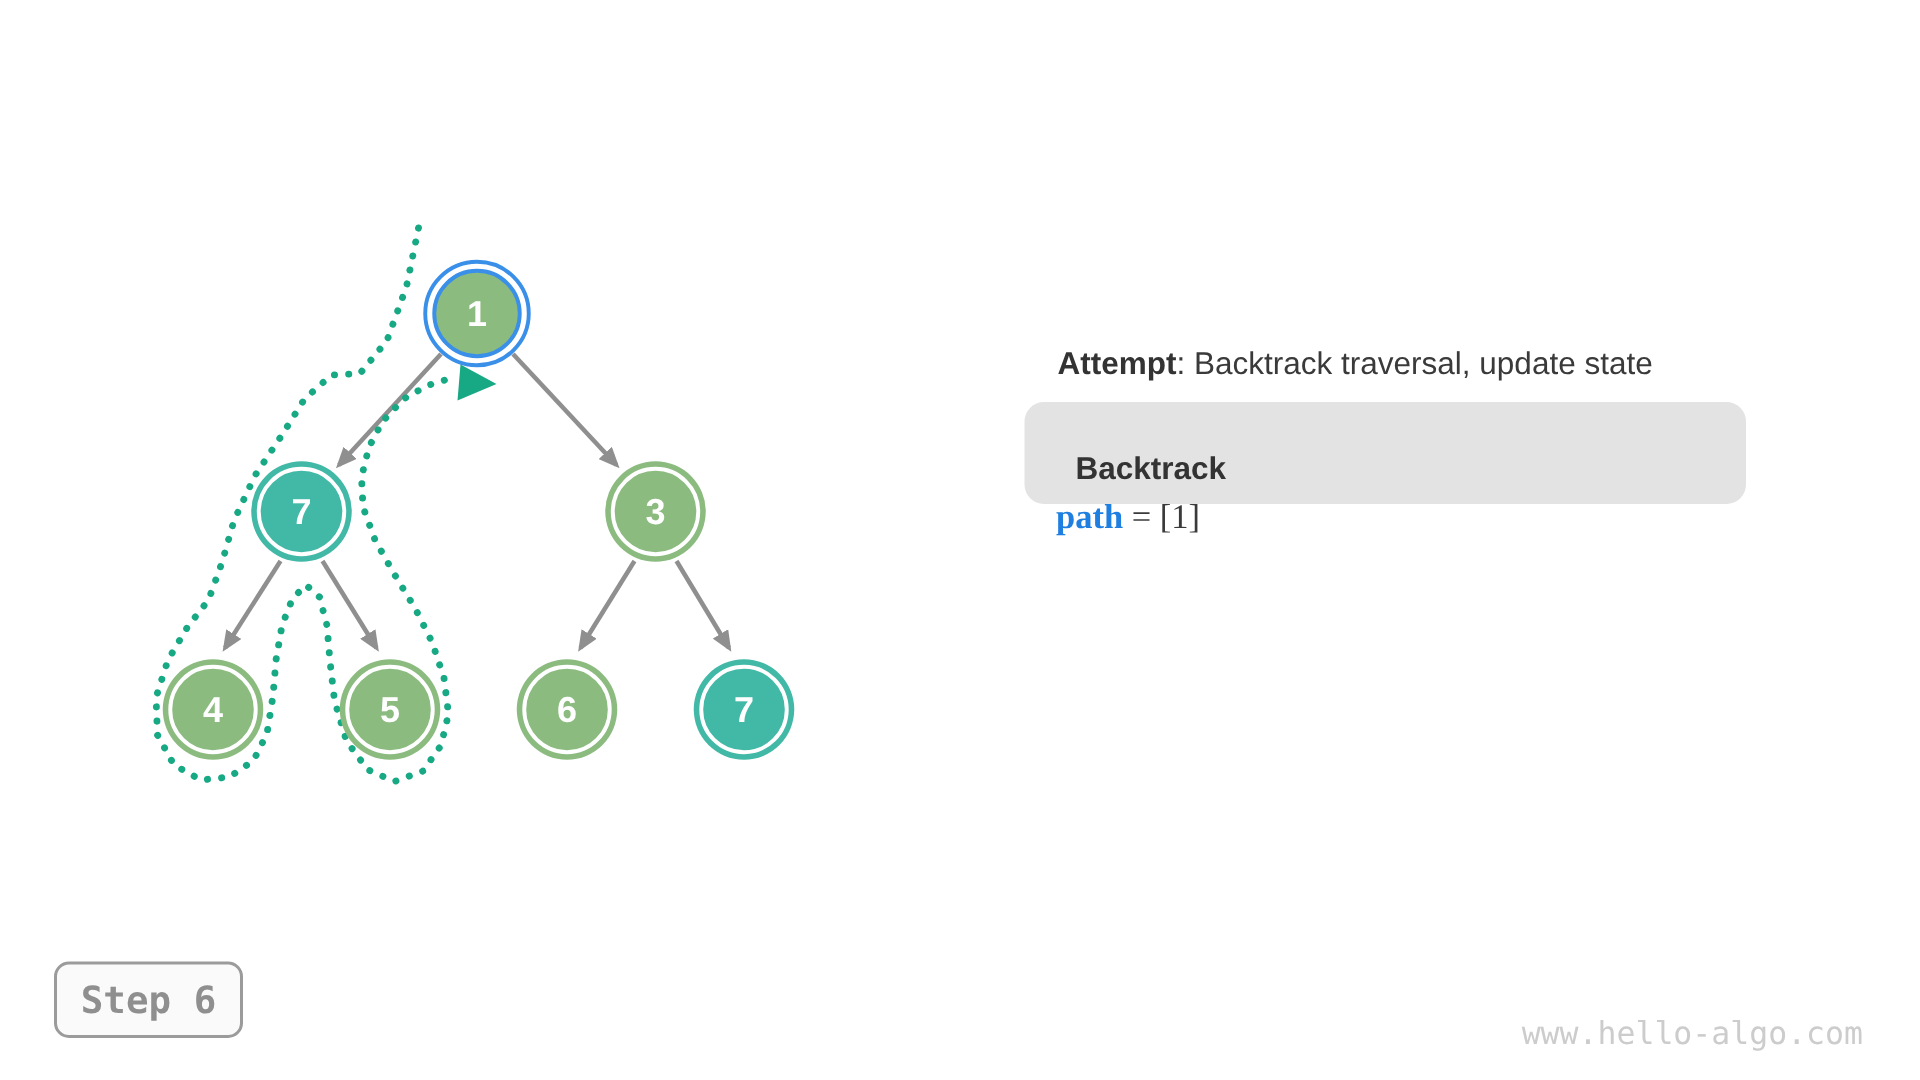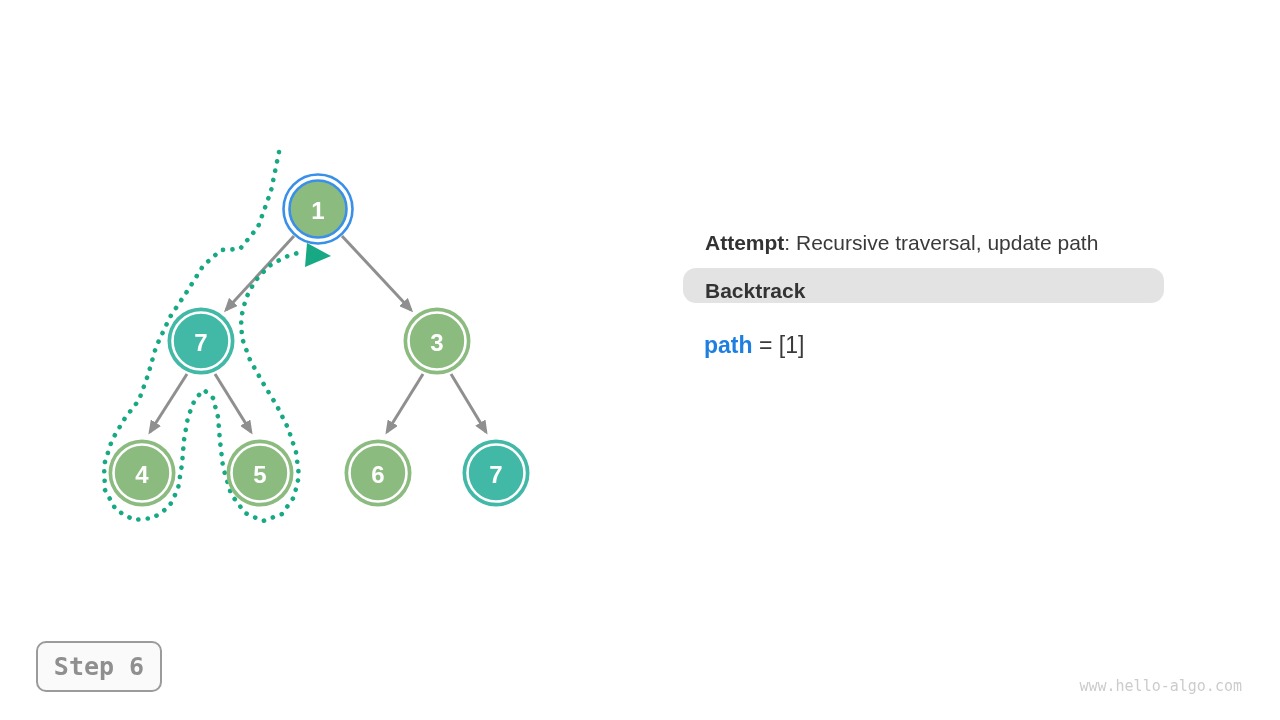--- a/index.html
+++ b/index.html
@@ -27,45 +27,45 @@
   .active-outer{fill:#ffffff;stroke:var(--active-ring);stroke-width:2.6;}
   .active-fill{stroke:var(--active-ring);stroke-width:2.6;}
 
   
   .legend-line{
     position:absolute;left:705px;top:231px;font-size:21px;color:var(--text-dark);
     white-space:nowrap;
   }
   .legend-line b,.badge b{font-weight:bold;color:#333333;margin-top:33px;}
   .badge{
-    position:absolute;left:683px;top:268px;width:481px;height:35px;
-    box-sizing:border-box;padding:0 16px 0 22px;border-radius:13px;
-    background:var(--badge-bg);display:flex;align-items:flex-end;
+    position:absolute;left:683px;top:268px;width:481px;height:68px;
+    box-sizing:border-box;padding:0 16px 0 34px;border-radius:13px;
+    background:var(--badge-bg);display:flex;align-items:flex-start;
     font-size:21px;color:var(--text-dark);white-space:nowrap;
   }
   .code-line{
-    position:absolute;left:704px;font-family:Liberation Sans, sans-serif;
+    position:absolute;left:704px;font-family:Liberation Serif, serif;
     font-size:23px;color:var(--text-dark);white-space:nowrap;line-height:26px;
   }
   .code-path{top:332px;}
   .code-res{top:452px;}
   .kw-blue{color:var(--kw-blue);font-weight:bold;}
   .kw-teal{color:var(--kw-teal);font-weight:bold;}
 
   
   .step-box{
     position:absolute;left:36px;top:641px;width:126px;height:51px;
     box-sizing:border-box;border:2px solid #9b9b9b;border-radius:10px;
     background:#fafafa;display:flex;align-items:center;justify-content:center;
     font-family:"DejaVu Sans Mono",monospace;font-size:25px;font-weight:bold;
     color:var(--step-text);
   }
   .watermark{
     position:absolute;right:38px;top:677px;
-    font-family:"DejaVu Sans Mono",monospace;font-size:15px;
+    font-family:"DejaVu Sans Mono",monospace;font-size:21px;
     color:var(--watermark-text);white-space:nowrap;
   }
 </style>
 </head>
 <body>
 
 <div class="stage">
 
   <svg class="tree-svg" width="640" height="600" viewBox="0 0 640 600">
     <defs>
@@ -130,21 +130,21 @@
       <text class="node-num" x="378" y="474">6</text>
     </g>
 
     <g>
       <circle class="n-teal" cx="496" cy="473" r="33.5"></circle>
       <circle class="inner-ring" cx="496" cy="473" r="28.5"></circle>
       <text class="node-num" x="496" y="474">7</text>
     </g>
   </svg>
 
-  <div class="legend-line"><b>Attempt</b><span>: Recursive traversal, update path</span></div>
+  <div class="legend-line"><b>Attempt</b><span>: Backtrack traversal, update state</span></div>
 
   <div class="badge">
       <b>Backtrack</b>
     </div>
 
   <div class="code-line code-path"><span class="kw-blue">path</span> <span>= [1]</span></div>
 
 
   <div class="step-box">
       <span>Step 6</span>

